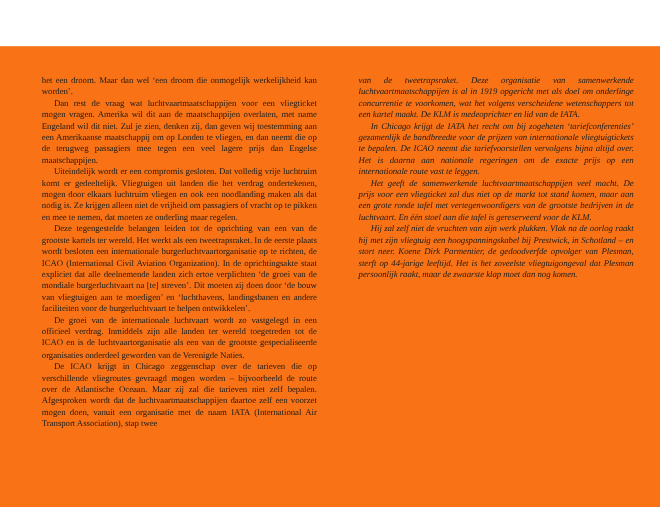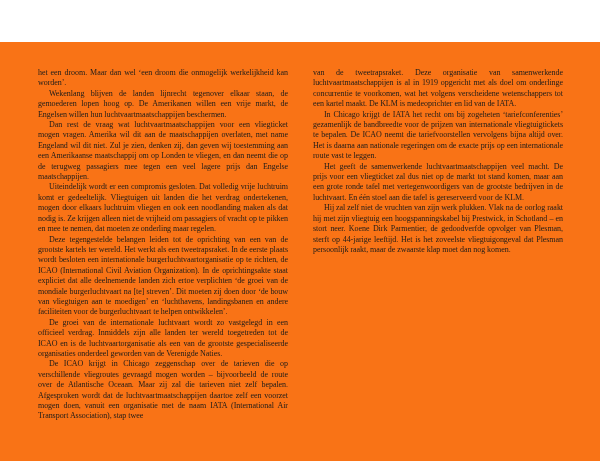--- a/index.html
+++ b/index.html
@@ -25,21 +25,21 @@
   }
   .page-left  { left: 0; }
   .page-right { left: 300px; }
   .text-block {
     position: absolute;
     top: 26px;
     width: 250px;
     text-align: justify;
   }
   .page-left  .text-block { left: 38px; }
-  .page-right .text-block { left: 13px; }
+  .page-right .text-block { left: 26px; font-style: italic; }
   .text-block p {
     margin: 0;
     font-size: 8px;
     line-height: 10.4px;
     text-indent: 11px;
     letter-spacing: -0.05px;
   }
   .text-block p.no-indent {
     text-indent: 0;
   }
@@ -54,21 +54,20 @@
   .page-right .folio { right: 37px; }
 </style>
 </head>
 <body>
 
 <div class="spread">
 
   <div class="page page-left">
     <div class="text-block">
       <p class="no-indent">het een droom. Maar dan wel ‘een droom die onmogelijk werkelijkheid kan worden’.</p>
-      <p>Wekenlang blijven de landen lijnrecht tegenover elkaar staan, de gemoederen lopen hoog op. De Amerikanen willen een vrije markt, de Engelsen willen hun luchtvaartmaatschappijen beschermen.</p>
       <p>Dan rest de vraag wat luchtvaartmaatschappijen voor een vliegticket mogen vragen. Amerika wil dit aan de maatschappijen overlaten, met name Engeland wil dit niet. Zul je zien, denken zij, dan geven wij toestemming aan een Amerikaanse maatschappij om op Londen te vliegen, en dan neemt die op de terugweg passagiers mee tegen een veel lagere prijs dan Engelse maatschappijen.</p>
       <p>Uiteindelijk wordt er een compromis gesloten. Dat volledig vrije luchtruim komt er gedeeltelijk. Vliegtuigen uit landen die het verdrag ondertekenen, mogen door elkaars luchtruim vliegen en ook een noodlanding maken als dat nodig is. Ze krijgen alleen niet de vrijheid om passagiers of vracht op te pikken en mee te nemen, dat moeten ze onderling maar regelen.</p>
       <p>Deze tegengestelde belangen leiden tot de oprichting van een van de grootste kartels ter wereld. Het werkt als een tweetrapsraket. In de eerste plaats wordt besloten een internationale burgerluchtvaartorganisatie op te richten, de ICAO (International Civil Aviation Organization). In de oprichtingsakte staat expliciet dat alle deelnemende landen zich ertoe verplichten ‘de groei van de mondiale burgerluchtvaart na [te] streven’. Dit moeten zij doen door ‘de bouw van vliegtuigen aan te moedigen’ en ‘luchthavens, landingsbanen en andere faciliteiten voor de burgerluchtvaart te helpen ontwikkelen’.</p>
       <p>De groei van de internationale luchtvaart wordt zo vastgelegd in een officieel verdrag. Inmiddels zijn alle landen ter wereld toegetreden tot de ICAO en is de luchtvaartorganisatie als een van de grootste gespecialiseerde organisaties onderdeel geworden van de Verenigde Naties.</p>
       <p>De ICAO krijgt in Chicago zeggenschap over de tarieven die op verschillende vliegroutes gevraagd mogen worden – bijvoorbeeld de route over de Atlantische Oceaan. Maar zij zal die tarieven niet zelf bepalen. Afgesproken wordt dat de luchtvaartmaatschappijen daartoe zelf een voorzet mogen doen, vanuit een organisatie met de naam IATA (International Air Transport Association), stap twee</p>
     </div>
     <div class="folio">54</div>
   </div>
 
   <div class="page page-right">

